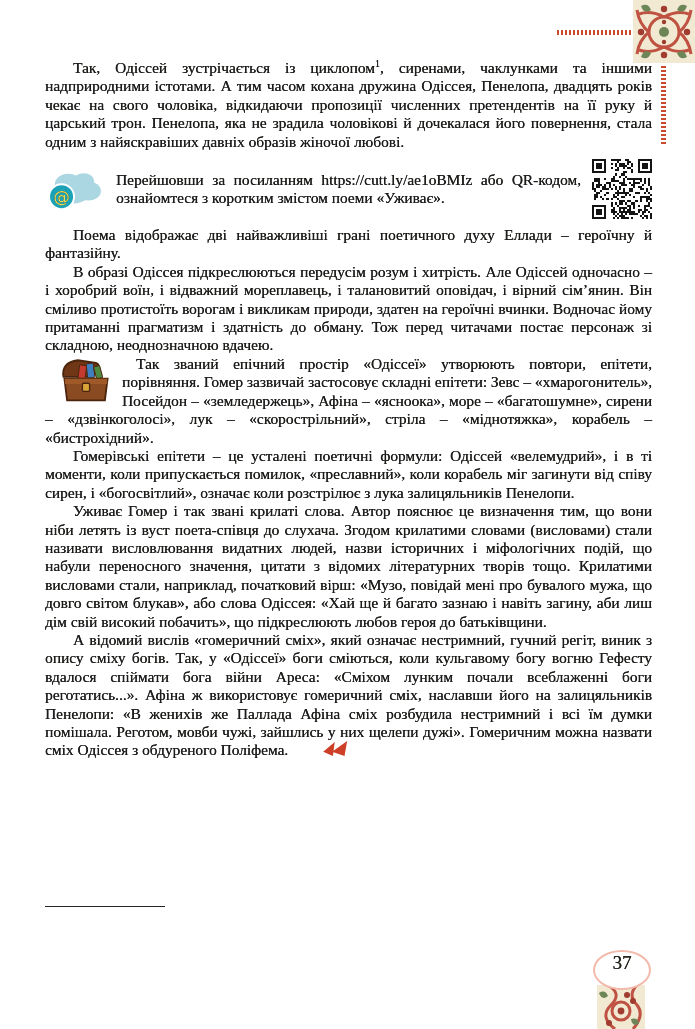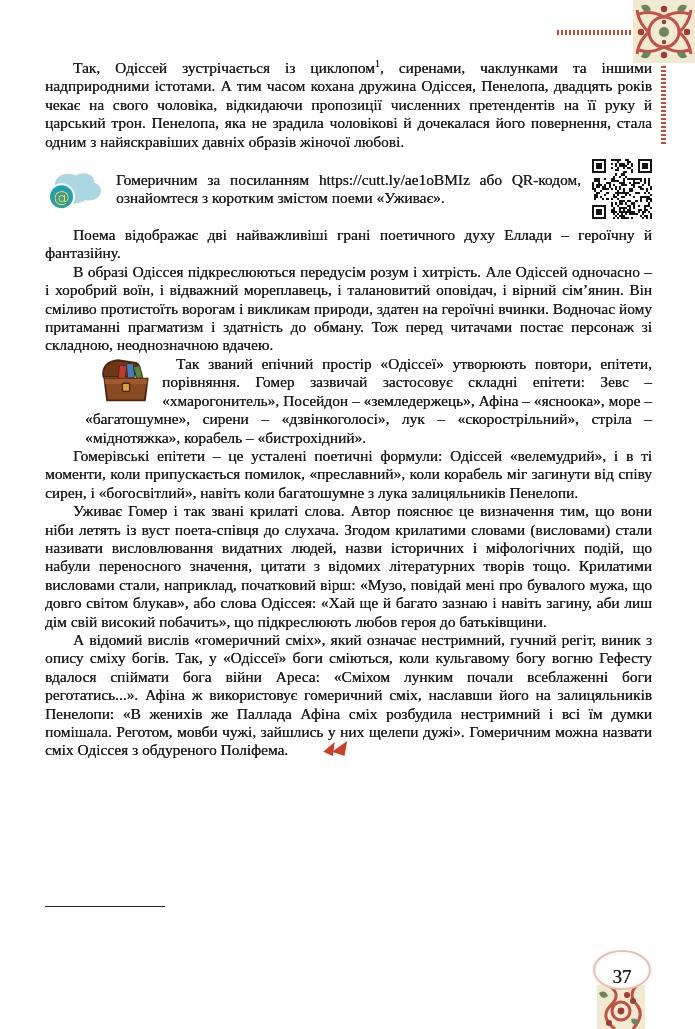--- a/index.html
+++ b/index.html
@@ -6,40 +6,40 @@
   .page{
     position:relative;width:695px;height:1029px;background:#ffffff;overflow:hidden;
     font-family:"Liberation Serif", serif;color:#1d1d1b;
   }
   .content{
     position:absolute;left:45px;top:59px;width:607px;
     font-size:15.4px;line-height:18.4px;text-align:justify;
     text-shadow:0.2px 0 0 currentColor;
   }
   .content p{margin:0;text-indent:28px;}
-  .content p.chest-para{text-indent:14px;margin-left:40px;}
+  .content p.chest-para{text-indent:14px;}
   .it{}
   sup{font-size:10px;line-height:0;vertical-align:super;}
   .qr-row{display:flex;align-items:center;gap:11px;margin:8px 0 7px 0;}
   .qr-row .qr-text{flex:1;text-indent:0;}
   .cloud-wrap{flex:0 0 60px;display:flex;align-items:center;justify-content:center;}
   .qr-wrap{flex:0 0 60px;display:flex;align-items:center;justify-content:center;}
   .chest-icon{float:left;margin:3px 9px 2px 0;}
   .arrow-icon{display:inline-block;vertical-align:-2px;margin-left:7px;}
   .footnote{
     position:absolute;left:45px;top:906px;width:607px;
     font-size:14.3px;line-height:19.5px;text-align:justify;
     text-shadow:0.2px 0 0 currentColor;
   }
   .footnote-rule{width:120px;height:0;border-top:1.7px solid #26241f;margin:0 0 7px 0;}
   .footnote p{margin:0;text-indent:30px;}
   .pagenum{
     position:absolute;left:593px;top:950px;width:54px;height:36px;
     background:#fff;border:2.5px solid #f3b9aa;border-radius:50%;
-    display:flex;align-items:flex-end;justify-content:center;
+    display:flex;align-items:flex-start;justify-content:center;
     font-size:19px;color:#26241f;z-index:3;text-shadow:0.2px 0 0 currentColor;
   }
   .orn-top{position:absolute;right:0;top:0;z-index:1;}
   .orn-bottom{position:absolute;left:597px;top:985px;z-index:1;}
   .dash-h{position:absolute;left:557px;top:30px;width:76px;height:5px;
     background:repeating-linear-gradient(90deg,#c94a2d 0 2px,#ffffff 2px 4px);}
   .dash-v{position:absolute;left:661px;top:66px;width:5px;height:79px;
     background:repeating-linear-gradient(180deg,#c94a2d 0 2px,#ffffff 2px 4px);}
 </style>
 </head>
@@ -87,21 +87,21 @@
         <span class="cloud-wrap">
           <svg width="58" height="48" viewBox="0 0 60 50">
     <ellipse cx="23" cy="20" rx="14" ry="11" fill="#abd7e2"></ellipse>
     <ellipse cx="39" cy="17" rx="11" ry="8.5" fill="#abd7e2"></ellipse>
     <ellipse cx="44" cy="27" rx="13" ry="10" fill="#abd7e2"></ellipse>
     <ellipse cx="29" cy="29" rx="16" ry="11" fill="#abd7e2"></ellipse>
     <circle cx="16" cy="33" r="13" fill="#1ba2b6" stroke="#ffffff" stroke-width="2"></circle>
     <text x="16" y="39" font-size="17" fill="#f0dc4e" text-anchor="middle" font-family="DejaVu Sans, sans-serif">@</text>
   </svg>
         </span>
-        <div class="qr-text"><span>Гомеричним за посиланням </span><span class="it">https://cutt.ly/ae1oBMIz</span><span> або QR-кодом, ознайомтеся з коротким змістом поеми «Уживає».</span></div>
+        <div class="qr-text"><span>Перейшовши за посиланням </span><span class="it">https://cutt.ly/ae1oBMIz</span><span> або QR-кодом, ознайомтеся з коротким змістом поеми «Уживає».</span></div>
         <span class="qr-wrap">
           <svg width="60" height="60" viewBox="0 0 29 29" shape-rendering="crispEdges">
     <rect width="29" height="29" fill="#ffffff"></rect>
     <path fill="#141414" d="M0 0h7v7H0zM22 0h7v7h-7zM0 22h7v7H0z"></path>
     <path fill="#ffffff" d="M1 1h5v5H1zM23 1h5v5h-5zM1 23h5v5H1z"></path>
     <path fill="#141414" d="M2 2h3v3H2zM24 2h3v3h-3zM2 24h3v3H2z"></path>
     <path fill="#141414" d="M9 0h1v1h-1zM10 0h1v1h-1zM11 0h1v1h-1zM12 0h1v1h-1zM13 0h1v1h-1zM16 0h1v1h-1zM17 0h1v1h-1zM12 1h1v1h-1zM17 1h1v1h-1zM18 1h1v1h-1zM9 2h1v1h-1zM11 2h1v1h-1zM13 2h1v1h-1zM14 2h1v1h-1zM15 2h1v1h-1zM17 2h1v1h-1zM19 2h1v1h-1zM11 3h1v1h-1zM13 3h1v1h-1zM14 3h1v1h-1zM15 3h1v1h-1zM16 3h1v1h-1zM19 3h1v1h-1zM9 4h1v1h-1zM12 4h1v1h-1zM15 4h1v1h-1zM17 4h1v1h-1zM18 4h1v1h-1zM11 5h1v1h-1zM12 5h1v1h-1zM19 5h1v1h-1zM15 6h1v1h-1zM16 6h1v1h-1zM19 6h1v1h-1zM11 7h1v1h-1zM14 7h1v1h-1zM15 7h1v1h-1zM10 8h1v1h-1zM13 8h1v1h-1zM16 8h1v1h-1zM1 9h1v1h-1zM2 9h1v1h-1zM3 9h1v1h-1zM6 9h1v1h-1zM9 9h1v1h-1zM10 9h1v1h-1zM15 9h1v1h-1zM17 9h1v1h-1zM18 9h1v1h-1zM19 9h1v1h-1zM20 9h1v1h-1zM21 9h1v1h-1zM22 9h1v1h-1zM23 9h1v1h-1zM25 9h1v1h-1zM27 9h1v1h-1zM1 10h1v1h-1zM2 10h1v1h-1zM3 10h1v1h-1zM9 10h1v1h-1zM10 10h1v1h-1zM11 10h1v1h-1zM12 10h1v1h-1zM15 10h1v1h-1zM20 10h1v1h-1zM23 10h1v1h-1zM25 10h1v1h-1zM27 10h1v1h-1zM0 11h1v1h-1zM3 11h1v1h-1zM7 11h1v1h-1zM8 11h1v1h-1zM13 11h1v1h-1zM14 11h1v1h-1zM15 11h1v1h-1zM18 11h1v1h-1zM20 11h1v1h-1zM21 11h1v1h-1zM22 11h1v1h-1zM25 11h1v1h-1zM27 11h1v1h-1zM0 12h1v1h-1zM2 12h1v1h-1zM3 12h1v1h-1zM4 12h1v1h-1zM6 12h1v1h-1zM8 12h1v1h-1zM10 12h1v1h-1zM14 12h1v1h-1zM15 12h1v1h-1zM16 12h1v1h-1zM19 12h1v1h-1zM20 12h1v1h-1zM24 12h1v1h-1zM27 12h1v1h-1zM0 13h1v1h-1zM2 13h1v1h-1zM3 13h1v1h-1zM5 13h1v1h-1zM6 13h1v1h-1zM8 13h1v1h-1zM11 13h1v1h-1zM13 13h1v1h-1zM20 13h1v1h-1zM22 13h1v1h-1zM23 13h1v1h-1zM28 13h1v1h-1zM0 14h1v1h-1zM1 14h1v1h-1zM5 14h1v1h-1zM6 14h1v1h-1zM7 14h1v1h-1zM9 14h1v1h-1zM11 14h1v1h-1zM13 14h1v1h-1zM15 14h1v1h-1zM18 14h1v1h-1zM19 14h1v1h-1zM23 14h1v1h-1zM24 14h1v1h-1zM26 14h1v1h-1zM28 14h1v1h-1zM1 15h1v1h-1zM4 15h1v1h-1zM12 15h1v1h-1zM15 15h1v1h-1zM18 15h1v1h-1zM19 15h1v1h-1zM26 15h1v1h-1zM2 16h1v1h-1zM3 16h1v1h-1zM7 16h1v1h-1zM11 16h1v1h-1zM12 16h1v1h-1zM13 16h1v1h-1zM14 16h1v1h-1zM15 16h1v1h-1zM16 16h1v1h-1zM17 16h1v1h-1zM21 16h1v1h-1zM22 16h1v1h-1zM25 16h1v1h-1zM27 16h1v1h-1zM1 17h1v1h-1zM2 17h1v1h-1zM6 17h1v1h-1zM10 17h1v1h-1zM12 17h1v1h-1zM16 17h1v1h-1zM18 17h1v1h-1zM28 17h1v1h-1zM1 18h1v1h-1zM2 18h1v1h-1zM4 18h1v1h-1zM10 18h1v1h-1zM11 18h1v1h-1zM14 18h1v1h-1zM15 18h1v1h-1zM20 18h1v1h-1zM23 18h1v1h-1zM24 18h1v1h-1zM25 18h1v1h-1zM26 18h1v1h-1zM27 18h1v1h-1zM1 19h1v1h-1zM5 19h1v1h-1zM7 19h1v1h-1zM9 19h1v1h-1zM12 19h1v1h-1zM23 19h1v1h-1zM26 19h1v1h-1zM27 19h1v1h-1zM28 19h1v1h-1zM13 20h1v1h-1zM14 20h1v1h-1zM15 20h1v1h-1zM17 20h1v1h-1zM18 20h1v1h-1zM21 20h1v1h-1zM23 20h1v1h-1zM26 20h1v1h-1zM28 20h1v1h-1zM9 21h1v1h-1zM11 21h1v1h-1zM13 21h1v1h-1zM14 21h1v1h-1zM16 21h1v1h-1zM19 21h1v1h-1zM20 21h1v1h-1zM27 21h1v1h-1zM9 22h1v1h-1zM12 22h1v1h-1zM17 22h1v1h-1zM18 22h1v1h-1zM20 22h1v1h-1zM22 22h1v1h-1zM25 22h1v1h-1zM26 22h1v1h-1zM27 22h1v1h-1zM10 23h1v1h-1zM13 23h1v1h-1zM14 23h1v1h-1zM15 23h1v1h-1zM16 23h1v1h-1zM18 23h1v1h-1zM20 23h1v1h-1zM25 23h1v1h-1zM28 23h1v1h-1zM9 24h1v1h-1zM10 24h1v1h-1zM13 24h1v1h-1zM15 24h1v1h-1zM17 24h1v1h-1zM18 24h1v1h-1zM22 24h1v1h-1zM23 24h1v1h-1zM25 24h1v1h-1zM26 24h1v1h-1zM9 25h1v1h-1zM10 25h1v1h-1zM11 25h1v1h-1zM13 25h1v1h-1zM14 25h1v1h-1zM15 25h1v1h-1zM16 25h1v1h-1zM17 25h1v1h-1zM18 25h1v1h-1zM19 25h1v1h-1zM20 25h1v1h-1zM22 25h1v1h-1zM24 25h1v1h-1zM25 25h1v1h-1zM27 25h1v1h-1zM10 26h1v1h-1zM12 26h1v1h-1zM14 26h1v1h-1zM16 26h1v1h-1zM18 26h1v1h-1zM19 26h1v1h-1zM20 26h1v1h-1zM21 26h1v1h-1zM24 26h1v1h-1zM28 26h1v1h-1zM11 27h1v1h-1zM13 27h1v1h-1zM14 27h1v1h-1zM15 27h1v1h-1zM23 27h1v1h-1zM25 27h1v1h-1zM26 27h1v1h-1zM28 27h1v1h-1zM10 28h1v1h-1zM12 28h1v1h-1zM14 28h1v1h-1zM15 28h1v1h-1zM16 28h1v1h-1zM17 28h1v1h-1zM19 28h1v1h-1zM24 28h1v1h-1zM26 28h1v1h-1zM28 28h1v1h-1z"></path>
   </svg>
         </span>
       </div>
@@ -109,21 +109,21 @@
       <p><span>В образі Одіссея підкреслюються передусім розум і хитрість. Але Одіссей одночасно – і хоробрий воїн, і відважний мореплавець, і талановитий оповідач, і вірний сім’янин. Він сміливо протистоїть ворогам і викликам природи, здатен на героїчні вчинки. Водночас йому притаманні прагматизм і здатність до обману. Тож перед читачами постає персонаж зі складною, неоднозначною вдачею.</span></p>
       <p class="chest-para"><span class="chest-icon"><svg width="54" height="45" viewBox="0 0 58 50">
     <path d="M4 21 Q1 5 20 2.5 L40 5.5 Q45 7.5 43 14 L34 21 Z" fill="#6f3716" stroke="#4a240c" stroke-width="2"></path>
     <rect x="21" y="8" width="8" height="15" rx="1" fill="#c23b2e" stroke="#4a240c" transform="rotate(8 25 15)"></rect>
     <rect x="30" y="6" width="8" height="16" rx="1" fill="#3f7fbf" stroke="#4a240c" transform="rotate(-6 34 14)"></rect>
     <rect x="39" y="9" width="7" height="14" rx="1" fill="#4e8a3f" stroke="#4a240c" transform="rotate(-15 42 16)"></rect>
     <path d="M5 23 L53 23 L50 47 L8 47 Z" fill="#8a4a22" stroke="#4a240c" stroke-width="2"></path>
     <rect x="5.5" y="23" width="47" height="6" fill="#a05a2a"></rect>
     <rect x="25" y="28" width="8" height="9" rx="1.5" fill="#d8a43a" stroke="#4a240c" stroke-width="1.5"></rect>
   </svg></span><span>Так званий епічний простір «Одіссеї» утворюють повтори, епітети, порівняння. Гомер зазвичай застосовує </span><span class="it">складні епітети</span><span>: Зевс – «хмарогонитель», Посейдон – «земледержець», Афіна – «ясноока», море – «багатошумне», сирени – «дзвінкоголосі», лук – «скорострільний», стріла – «міднотяжка», корабель – «бистрохідний».</span></p>
-      <p><span>Гомерівські епітети – це усталені поетичні формули: Одіссей «велемудрий», і в ті моменти, коли припускається помилок, «преславний», коли корабель міг загинути від співу сирен, і «богосвітлий», навіть коли багатошумне з лука залицяльників Пенелопи.</span></p>
+      <p><span>Гомерівські епітети – це усталені поетичні формули: Одіссей «велемудрий», і в ті моменти, коли припускається помилок, «преславний», коли корабель міг загинути від співу сирен, і «богосвітлий», означає коли розстрілює з лука залицяльників Пенелопи.</span></p>
       <p><span>Уживає Гомер і так звані </span><span class="it">крилаті слова</span><span>. Автор пояснює це визначення тим, що вони ніби летять із вуст поета-співця до слухача. Згодом крилатими словами (висловами) стали називати висловлювання видатних людей, назви історичних і міфологічних подій, що набули переносного значення, цитати з відомих літературних творів тощо. Крилатими висловами стали, наприклад, початковий вірш: </span><span class="it">«Музо, повідай мені про бувалого мужа, що довго світом блукав»</span><span>, або слова Одіссея: </span><span class="it">«Хай ще й багато зазнаю і навіть загину, аби лиш дім свій високий побачить»</span><span>, що підкреслюють любов героя до батьківщини.</span></p>
       <p><span>А відомий вислів «гомеричний сміх», який означає нестримний, гучний регіт, виник з опису сміху богів. Так, у «Одіссеї» боги сміються, коли кульгавому богу вогню Гефесту вдалося спіймати бога війни Ареса: </span><span class="it">«Сміхом лунким почали всеблаженні боги реготатись...»</span><span>. Афіна ж використовує гомеричний сміх, наславши його на залицяльників Пенелопи: </span><span class="it">«В женихів же Паллада Афіна сміх розбудила нестримний і всі їм думки помішала. Реготом, мовби чужі, зайшлись у них щелепи дужі»</span><span>. Гомеричним можна назвати сміх Одіссея з обдуреного Поліфема.</span><span class="arrow-icon"><svg width="27" height="16" viewBox="0 0 30 18">
     <polygon points="0,12 13,1 11,17" fill="#cd3f27"></polygon>
     <polygon points="10,12 27,0 24,17" fill="#cd3f27"></polygon>
   </svg></span></p>
     </main>
 
   <div class="footnote">
     <div class="footnote-rule"></div>
   </div>

